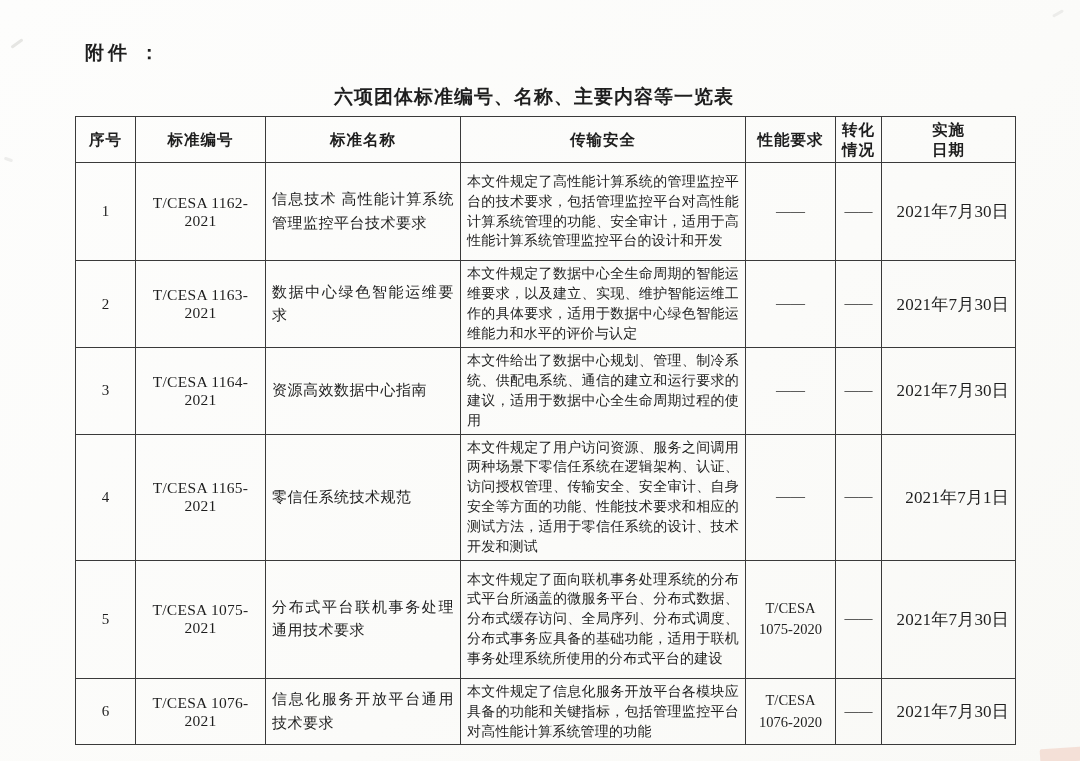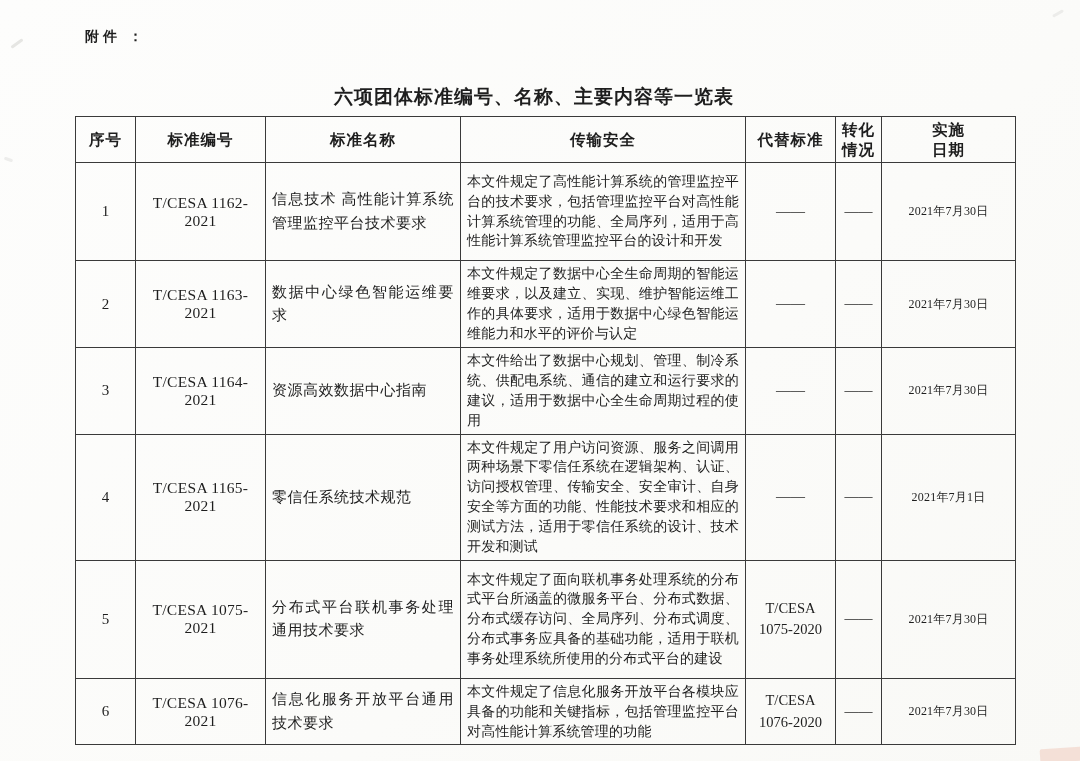--- a/index.html
+++ b/index.html
@@ -12,22 +12,22 @@
     width: 1080px;
     height: 761px;
     background: linear-gradient(135deg, #fdfdfc 0%, #fbfbf9 60%, #f9f9f6 100%);
     overflow: hidden;
     font-family: "Liberation Serif", "DejaVu Serif", serif;
     color: #1e1e1e;
   }
   .attachment-label {
     position: absolute;
     left: 85px;
-    top: 28px;
-    font-size: 14px;
+    top: 40px;
+    font-size: 19px;
     font-weight: bold;
     letter-spacing: 4px;
   }
   .doc-title {
     position: absolute;
     left: 0;
     top: 84px;
     width: 1068px;
     text-align: center;
     font-size: 19px;
@@ -78,21 +78,21 @@
   }
   td.content-cell {
     font-size: 14px;
     text-align: justify;
     padding: 3px 8px;
     line-height: 1.42;
     letter-spacing: 0.2px;
   }
   td.repl-cell { font-size: 14.5px; white-space: pre-line; line-height: 1.5; }
   td.conv-cell { font-size: 14px; }
-  td.date-cell { font-size: 12px; letter-spacing: 0.2px; }
+  td.date-cell { font-size: 17px; letter-spacing: 0.2px; text-align: right; }
   
   .artifact {
     position: absolute;
     background: #c9c9c6;
     opacity: 0.45;
     border-radius: 2px;
   }
   .artifact.a1 { left: 10px;  top: 42px;  width: 14px; height: 3px; transform: rotate(-35deg); }
   .artifact.a2 { left: 4px;   top: 158px; width: 9px;  height: 3px; transform: rotate(20deg); opacity: 0.3; }
   .artifact.a3 { left: 1052px; top: 12px; width: 12px; height: 3px; transform: rotate(-30deg); opacity: 0.3; }
@@ -122,32 +122,32 @@
       <col class="c-repl">
         <col class="c-conv">
         <col class="c-date">
     </colgroup>
     <tbody>
       <tr class="hdr">
         <th>序号</th>
         <th>标准编号</th>
         <th>标准名称</th>
         <th>传输安全</th>
-        <th>代替标准</th>
+        <th>性能要求</th>
         <th>转化
 情况</th>
         <th>实施
 日期</th>
       </tr>
 
       <tr style="height:98px">
         <td class="no-cell">1</td>
         <td class="code-cell">T/CESA 1162-2021</td>
         <td class="name-cell">信息技术 高性能计算系统管理监控平台技术要求</td>
-        <td class="content-cell">本文件规定了高性能计算系统的管理监控平台的技术要求，包括管理监控平台对高性能计算系统管理的功能、全局序列，适用于高性能计算系统管理监控平台的设计和开发</td>
+        <td class="content-cell">本文件规定了高性能计算系统的管理监控平台的技术要求，包括管理监控平台对高性能计算系统管理的功能、安全审计，适用于高性能计算系统管理监控平台的设计和开发</td>
         <td class="repl-cell">——</td>
         <td class="conv-cell">——</td>
         <td class="date-cell">2021年7月30日</td>
       </tr>
 
       <tr style="height:87px">
         <td class="no-cell">2</td>
         <td class="code-cell">T/CESA 1163-2021</td>
         <td class="name-cell">数据中心绿色智能运维要求</td>
         <td class="content-cell">本文件规定了数据中心全生命周期的智能运维要求，以及建立、实现、维护智能运维工作的具体要求，适用于数据中心绿色智能运维能力和水平的评价与认定</td>

